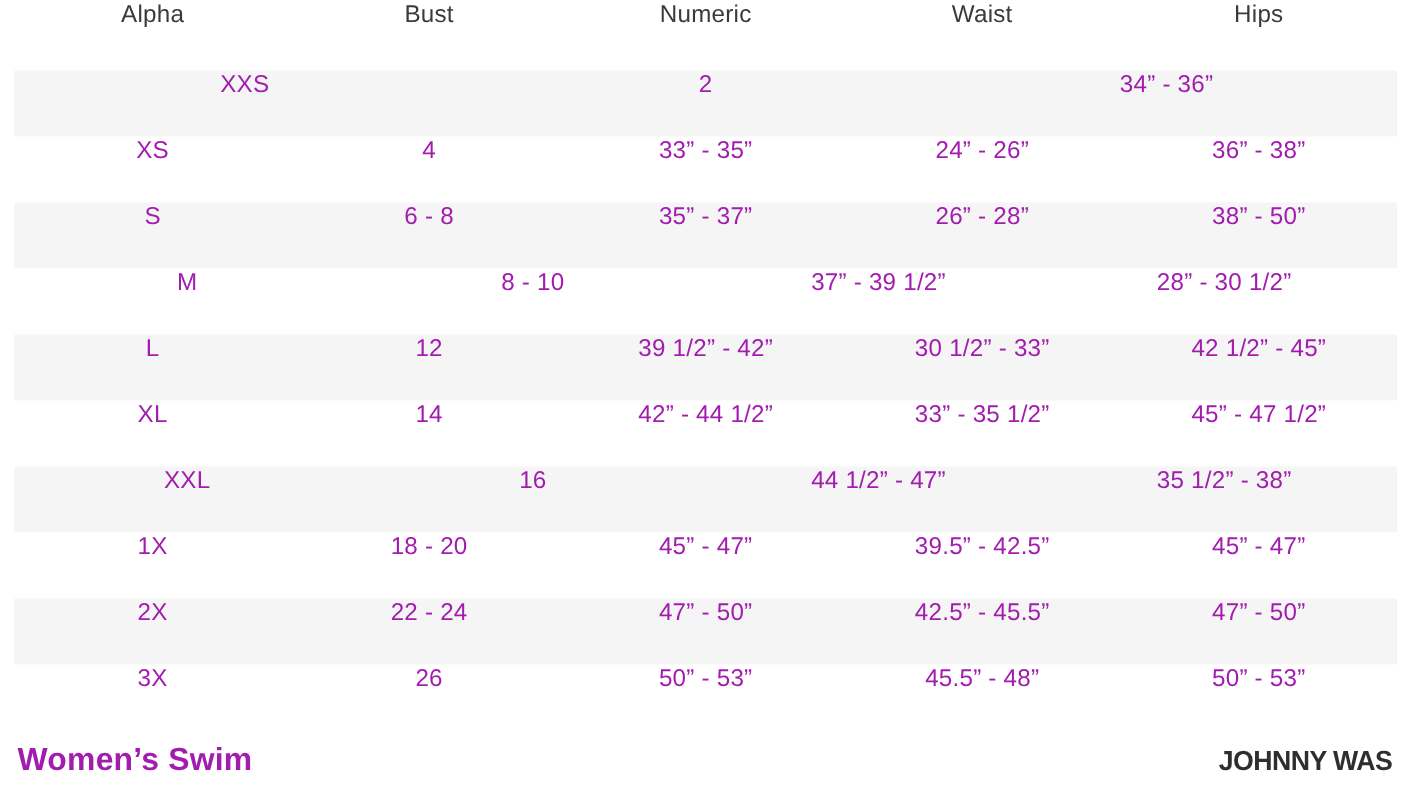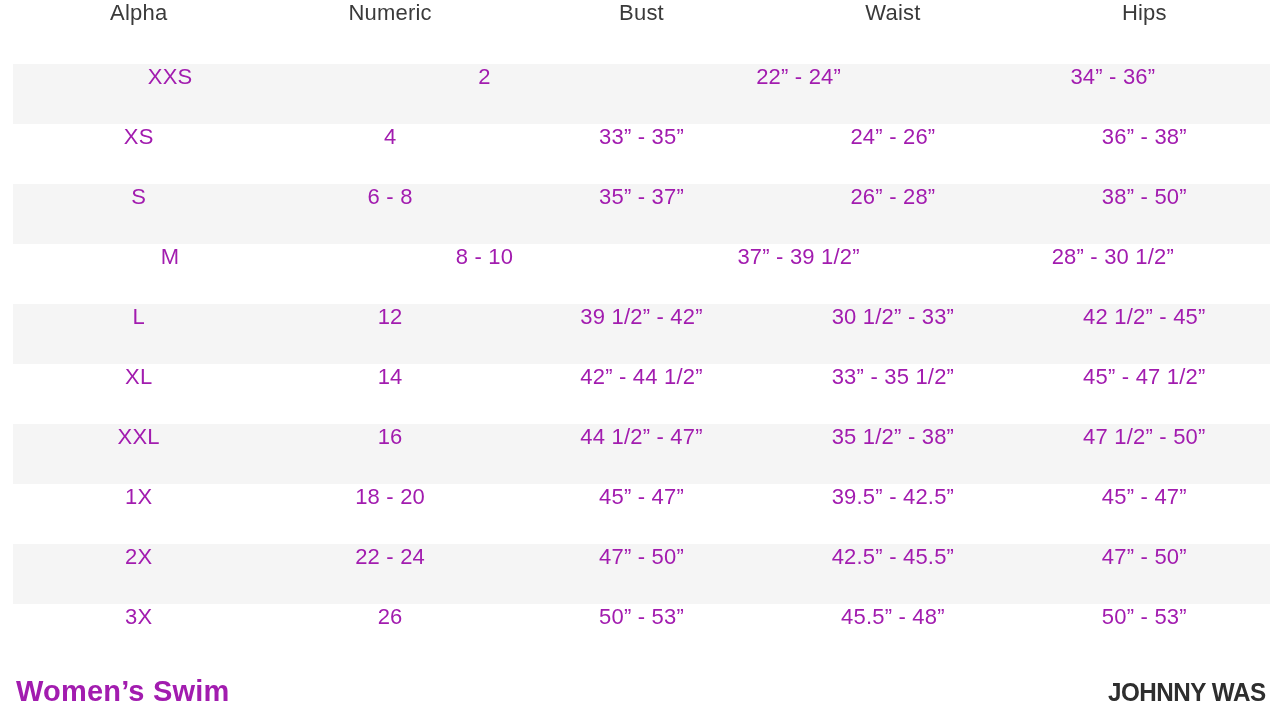--- a/index.html
+++ b/index.html
@@ -57,31 +57,30 @@
   }
 </style>
 </head>
 <body>
 
 <div class="page">
   <div class="size-table">
 
     <div class="trow header">
       <div>Alpha</div>
+      <div>Bust</div>
       <div>Numeric</div>
-      <div>Bust</div>
       <div>Waist</div>
       <div>Hips</div>
     </div>
 
     <div class="body-rows">
       <div class="trow">
         <div>XXS</div>
         <div>2</div>
-        <div>22” - 24”</div>
         <div>34” - 36”</div>
       </div>
       <div class="trow">
         <div>XS</div>
         <div>4</div>
         <div>33” - 35”</div>
         <div>24” - 26”</div>
         <div>36” - 38”</div>
       </div>
       <div class="trow">
@@ -109,21 +108,20 @@
         <div>14</div>
         <div>42” - 44 1/2”</div>
         <div>33” - 35 1/2”</div>
         <div>45” - 47 1/2”</div>
       </div>
       <div class="trow">
         <div>XXL</div>
         <div>16</div>
         <div>44 1/2” - 47”</div>
         <div>35 1/2” - 38”</div>
-        <div>47 1/2” - 50”</div>
       </div>
       <div class="trow">
         <div>1X</div>
         <div>18 - 20</div>
         <div>45” - 47”</div>
         <div>39.5” - 42.5”</div>
         <div>45” - 47”</div>
       </div>
       <div class="trow">
         <div>2X</div>

